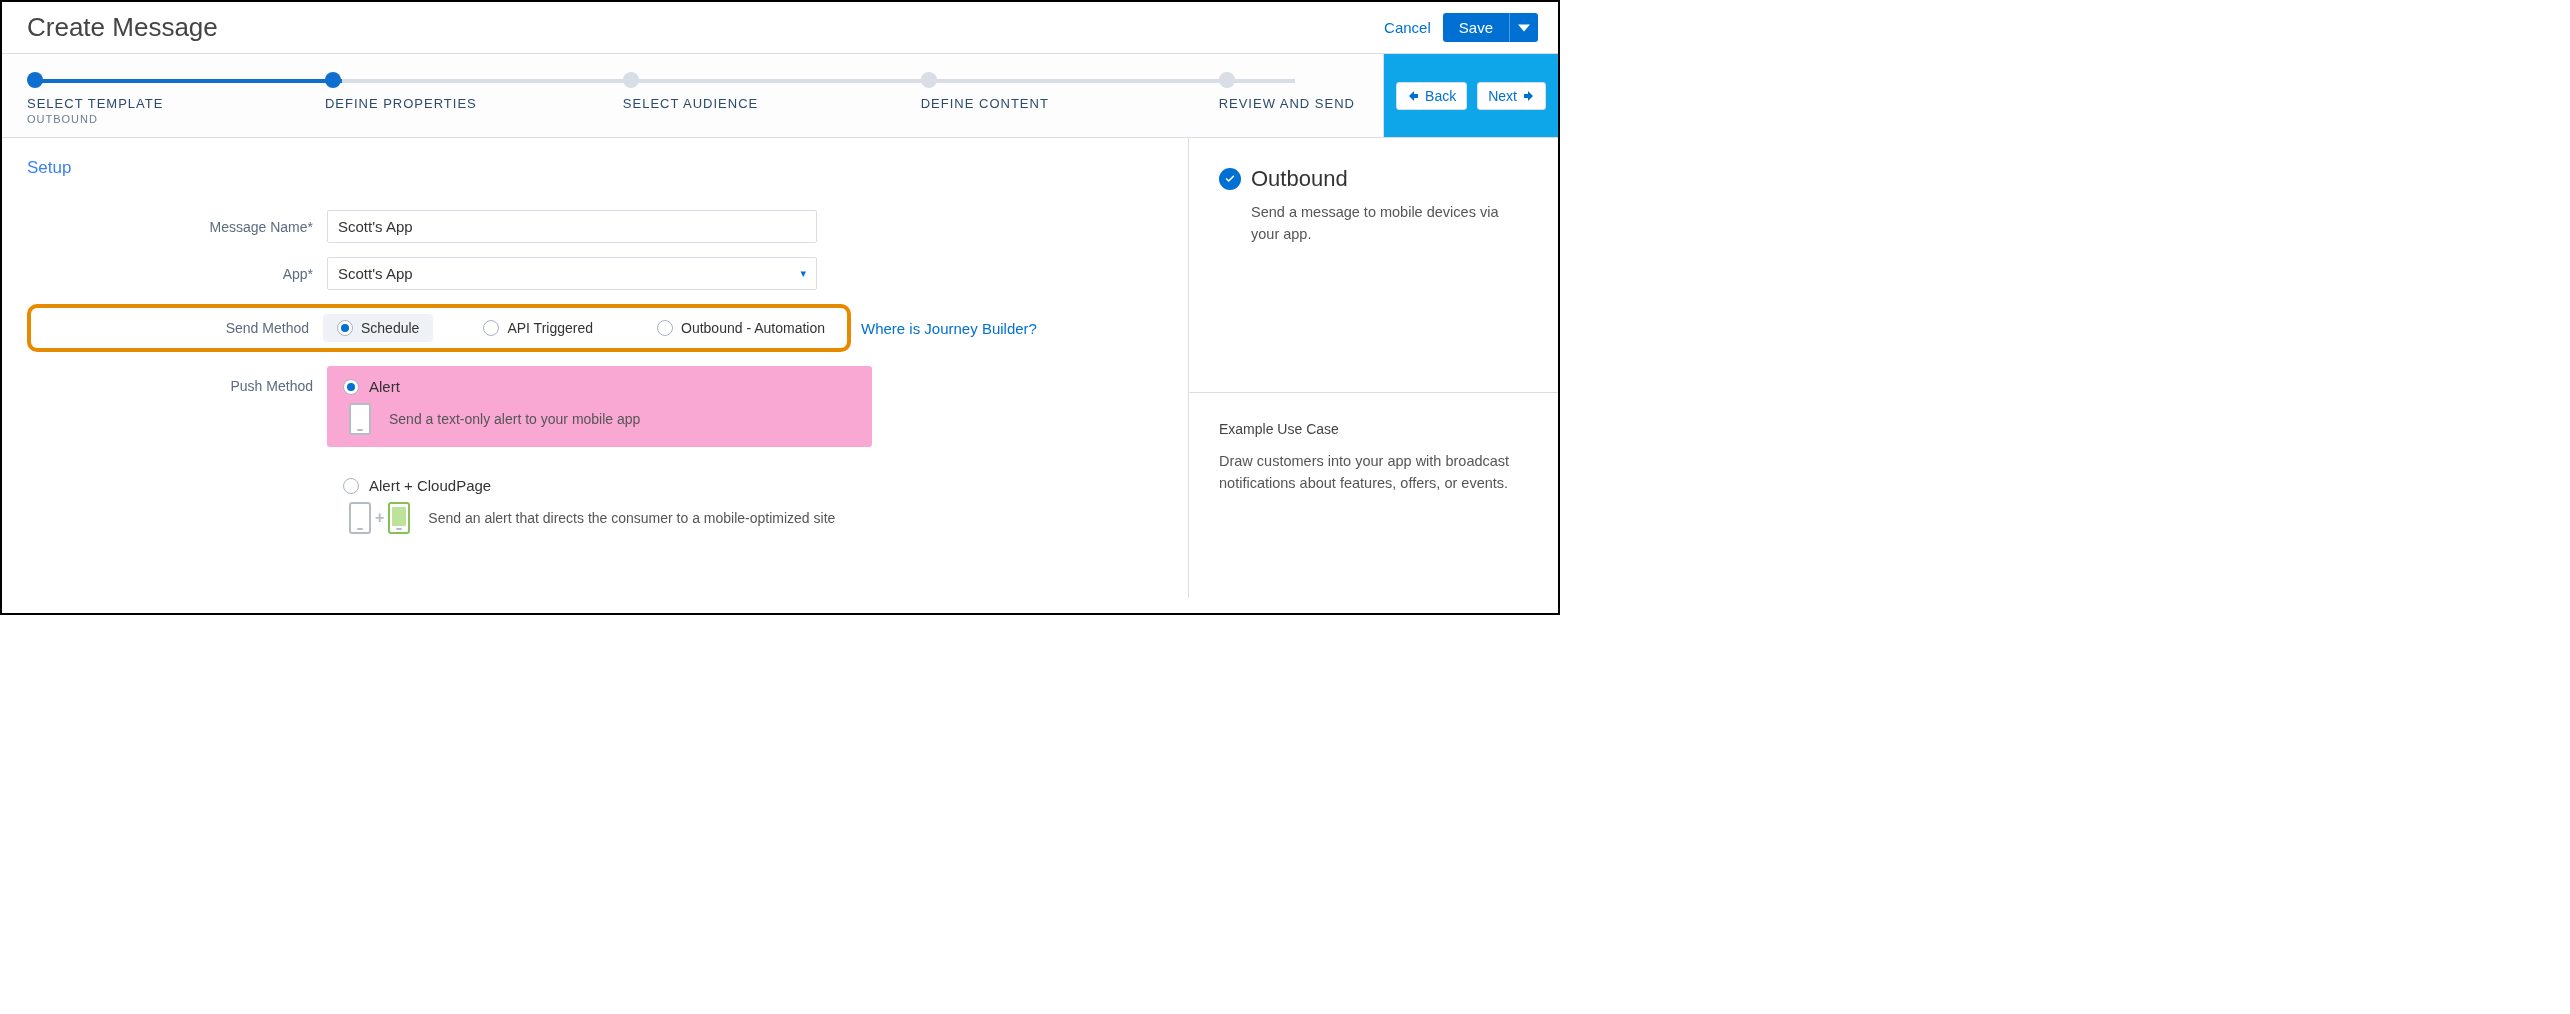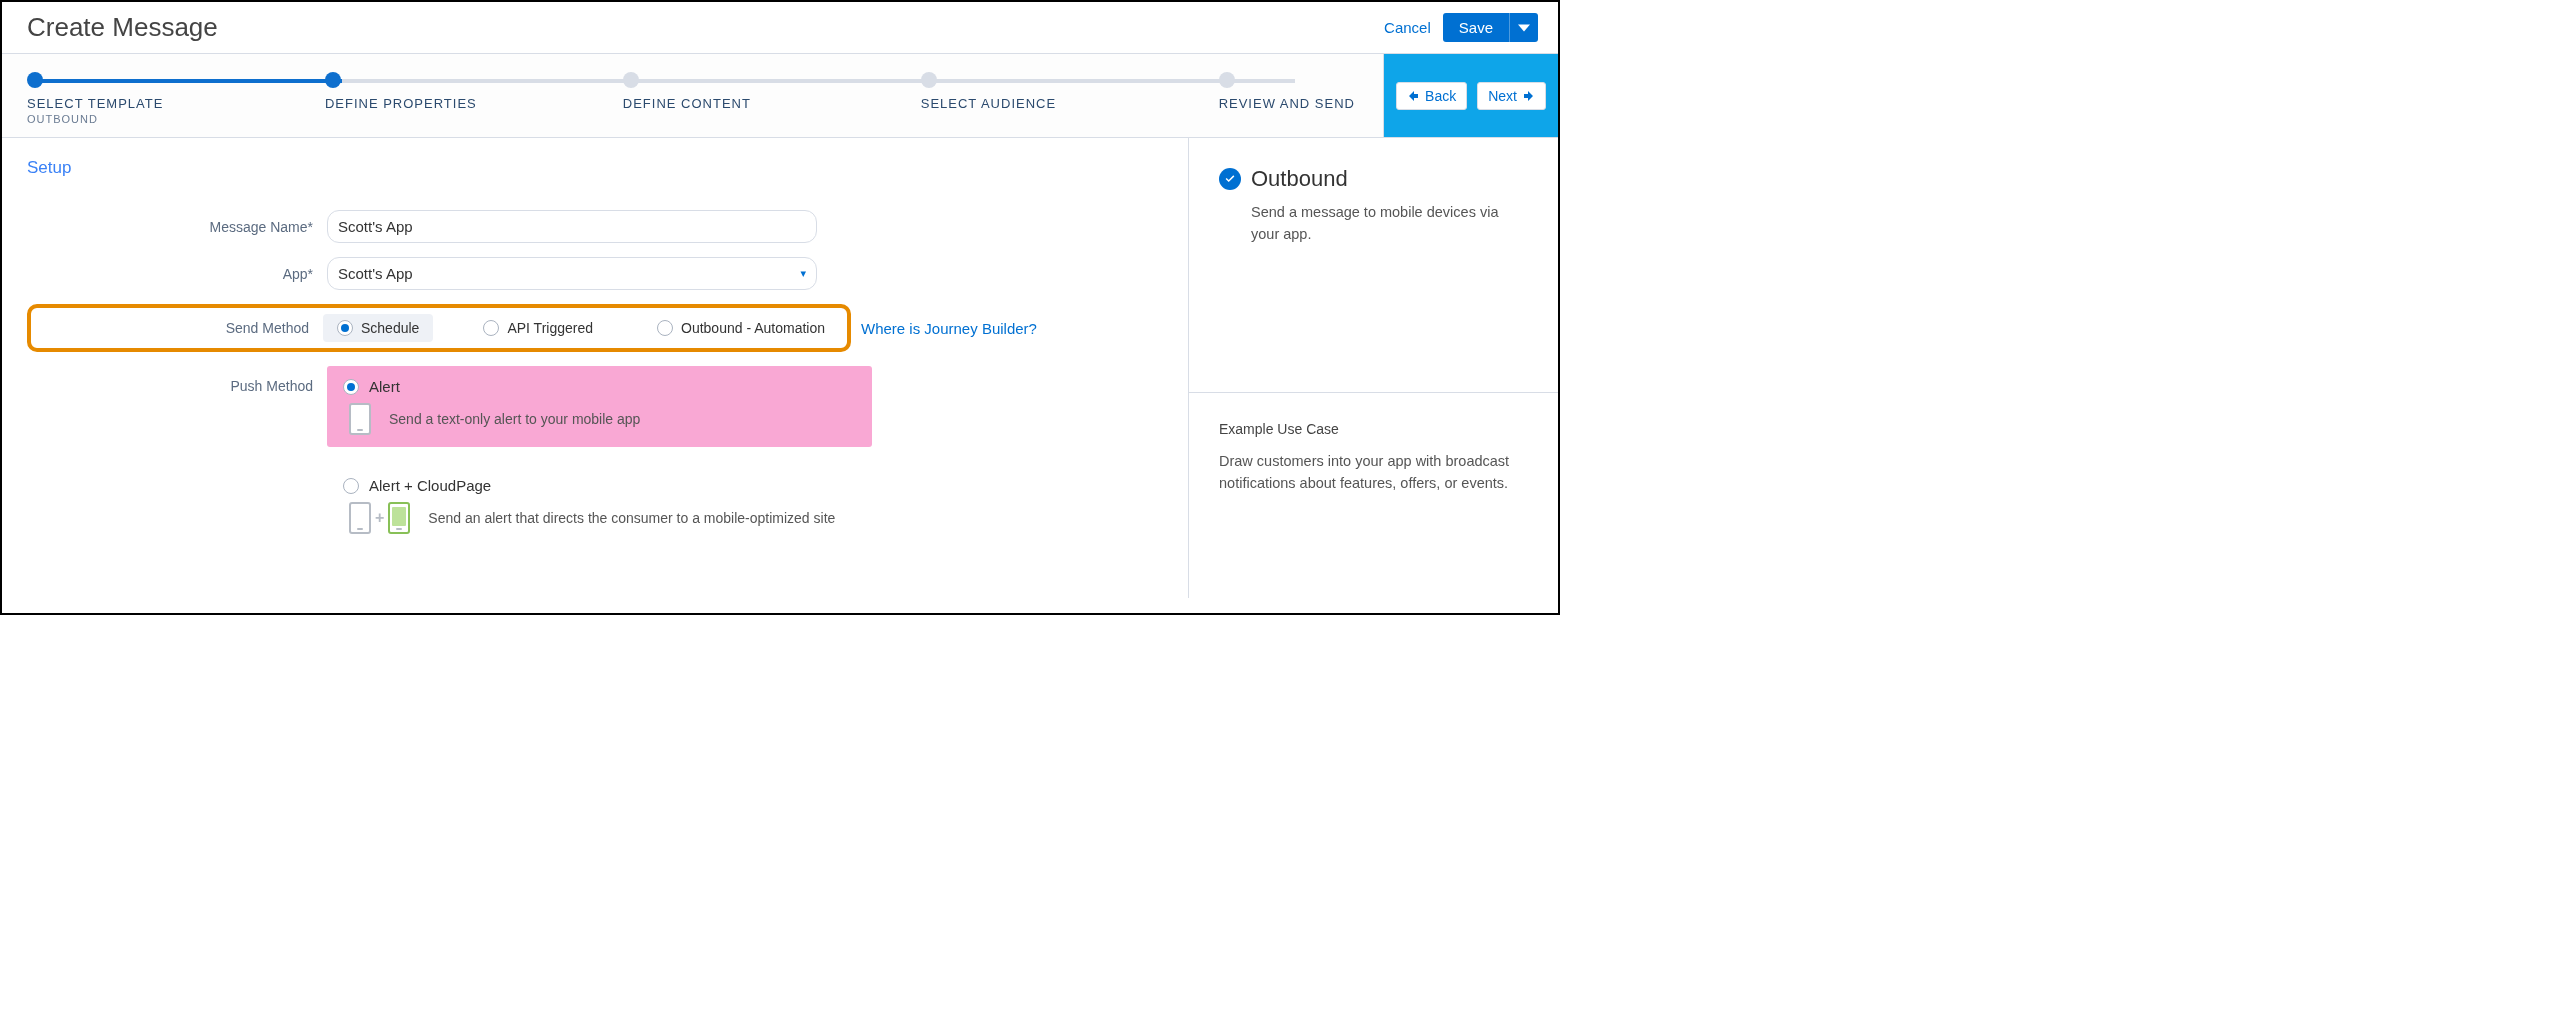--- a/index.html
+++ b/index.html
@@ -164,21 +164,21 @@
     width: 300px;
     text-align: right;
     padding-right: 14px;
     color: #5b6b80;
     font-size: 14px;
   }
   .text-input, .select-input {
     width: 490px;
     padding: 7px 10px;
     border: 1px solid #d8dde6;
-    border-radius: 12px;
+    border-radius: 2px;
     font-size: 15px;
     color: #333;
   }
   .select-input {
     position: relative;
     display: flex;
     align-items: center;
     justify-content: space-between;
     background: #fff;
     cursor: pointer;
@@ -337,25 +337,25 @@
         <div class="dot"></div>
         <div class="label">SELECT TEMPLATE</div>
         <div class="sublabel">OUTBOUND</div>
       </div>
       <div class="step active">
         <div class="dot"></div>
         <div class="label">DEFINE PROPERTIES</div>
       </div>
       <div class="step">
         <div class="dot"></div>
-        <div class="label">DEFINE CONTENT</div>
+        <div class="label">SELECT AUDIENCE</div>
       </div>
       <div class="step">
         <div class="dot"></div>
-        <div class="label">SELECT AUDIENCE</div>
+        <div class="label">DEFINE CONTENT</div>
       </div>
       <div class="step">
         <div class="dot"></div>
         <div class="label">REVIEW AND SEND</div>
       </div>
     </div>
   </div>
   <div class="wizard-side">
     <button class="nav-btn">
       <svg class="arrow-svg" viewBox="0 0 12 12">

